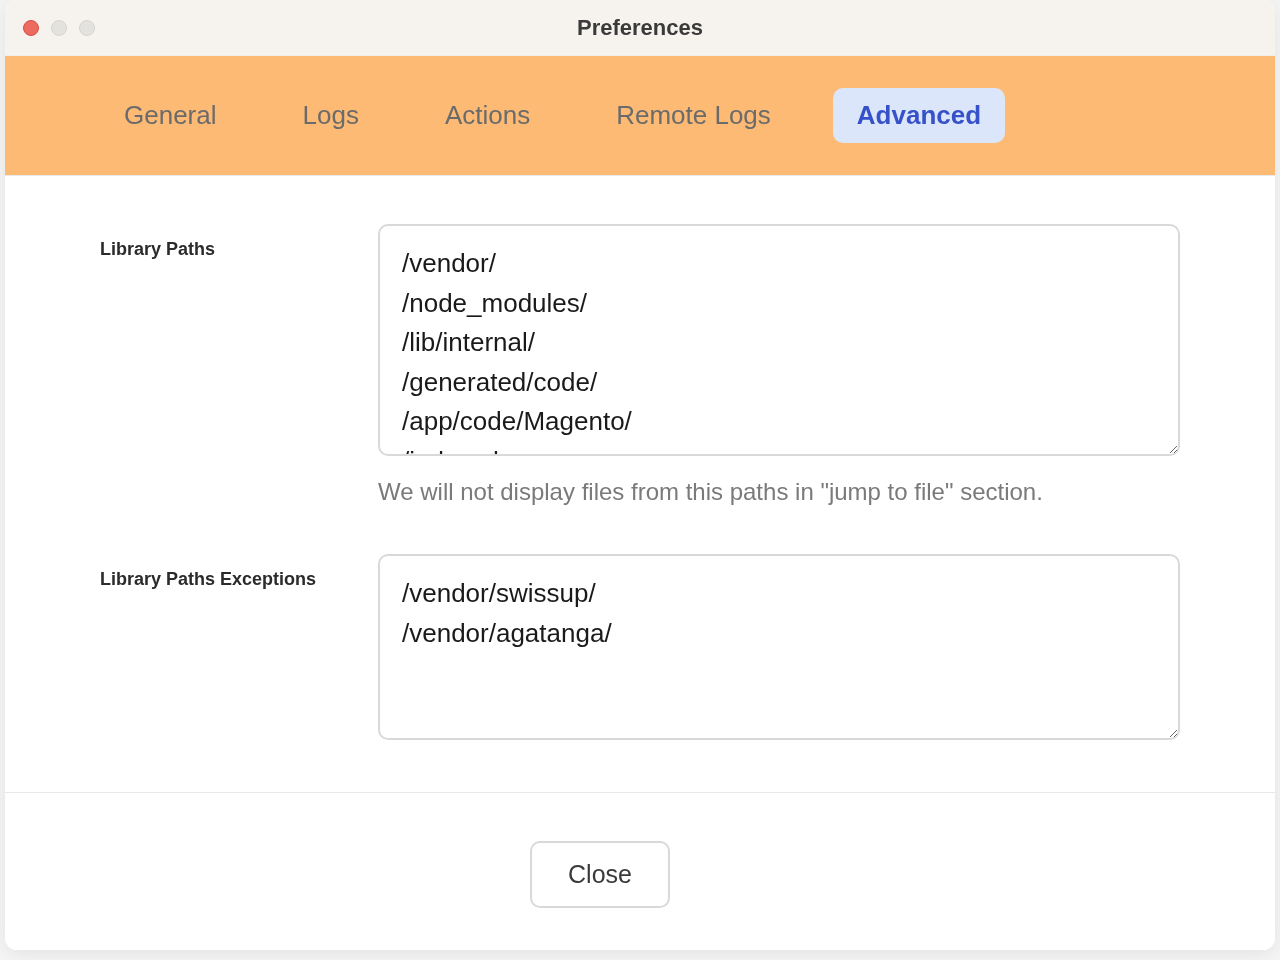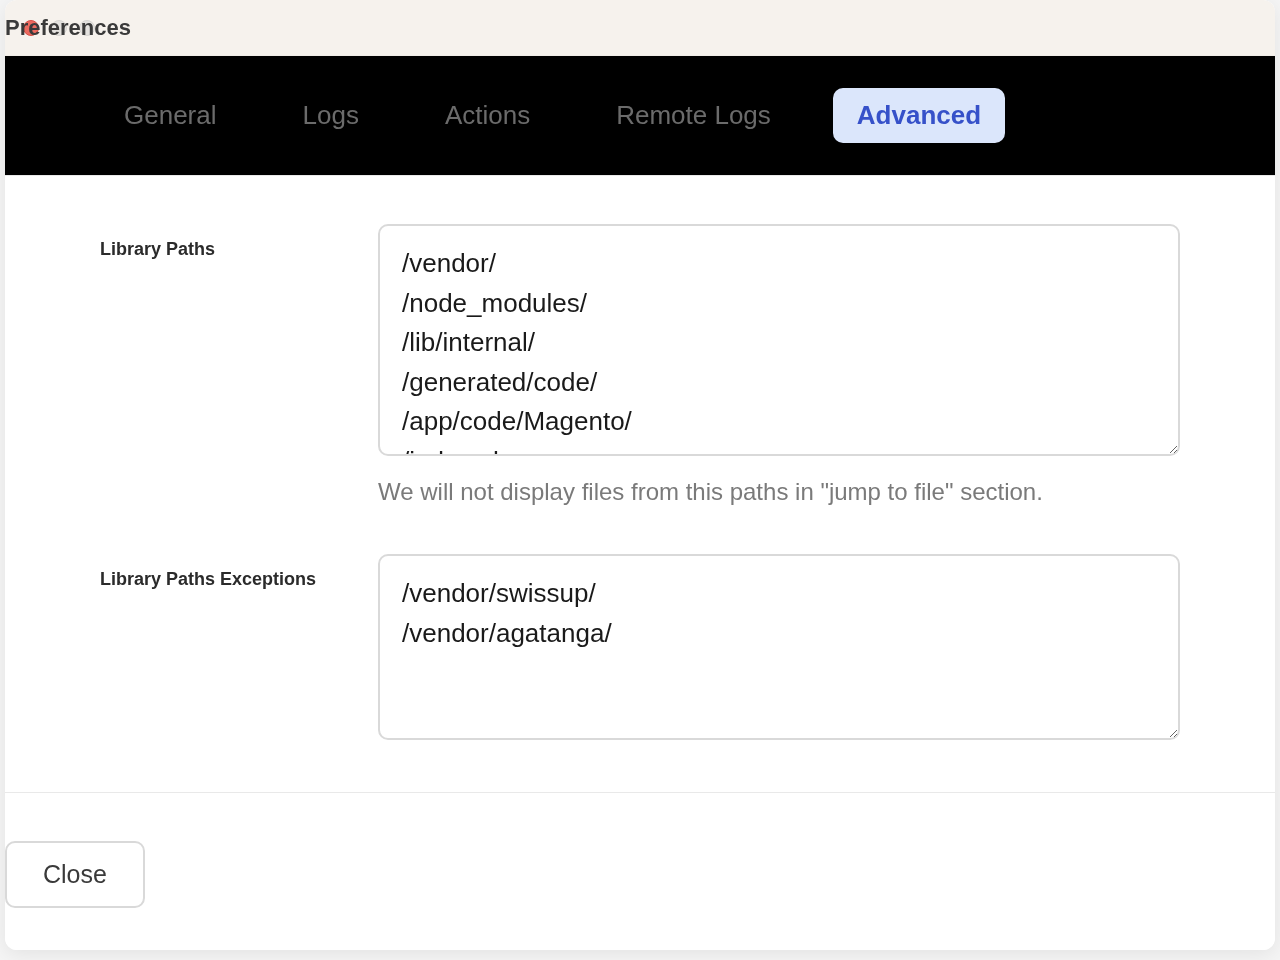--- a/index.html
+++ b/index.html
@@ -45,32 +45,32 @@
       height: 16px;
       border-radius: 50%;
     }
     .traffic-close { background: #ec6a5f; border: 1px solid #d85045; }
     .traffic-min { background: #e4e2df; border: 1px solid #d6d4d1; }
     .traffic-max { background: #e4e2df; border: 1px solid #d6d4d1; }
     .titlebar-title {
       position: absolute;
       left: 0;
       right: 0;
-      text-align: left;
+      text-align: center;
       font-size: 22px;
       font-weight: 700;
       color: #3a3a3a;
       pointer-events: none;
     }
     .tabs {
       display: flex;
       gap: 38px;
       padding: 32px 0 32px 95px;
       border-bottom: 1px solid #e9e9e9;
-      background: #000000;
+      background: #fdba74;
     }
     .tab {
       font-size: 26px;
       font-weight: 500;
       color: #6b6b6b;
       padding: 12px 24px;
       border-radius: 10px;
       cursor: pointer;
     }
     .tab.active {
@@ -120,21 +120,21 @@
     }
     .field-help {
       font-size: 24px;
       color: #7a7a7a;
       margin-top: 18px;
     }
     .footer {
       border-top: 1px solid #e9e9e9;
       padding: 48px 80px 42px 0;
       display: flex;
-      justify-content: flex-start;
+      justify-content: center;
       background: #ffffff;
     }
     .btn {
       font-size: 25px;
       font-weight: 500;
       color: #3a3a3a;
       background: #ffffff;
       border: 2px solid #d9d9d9;
       border-radius: 10px;
       padding: 17px 36px;

